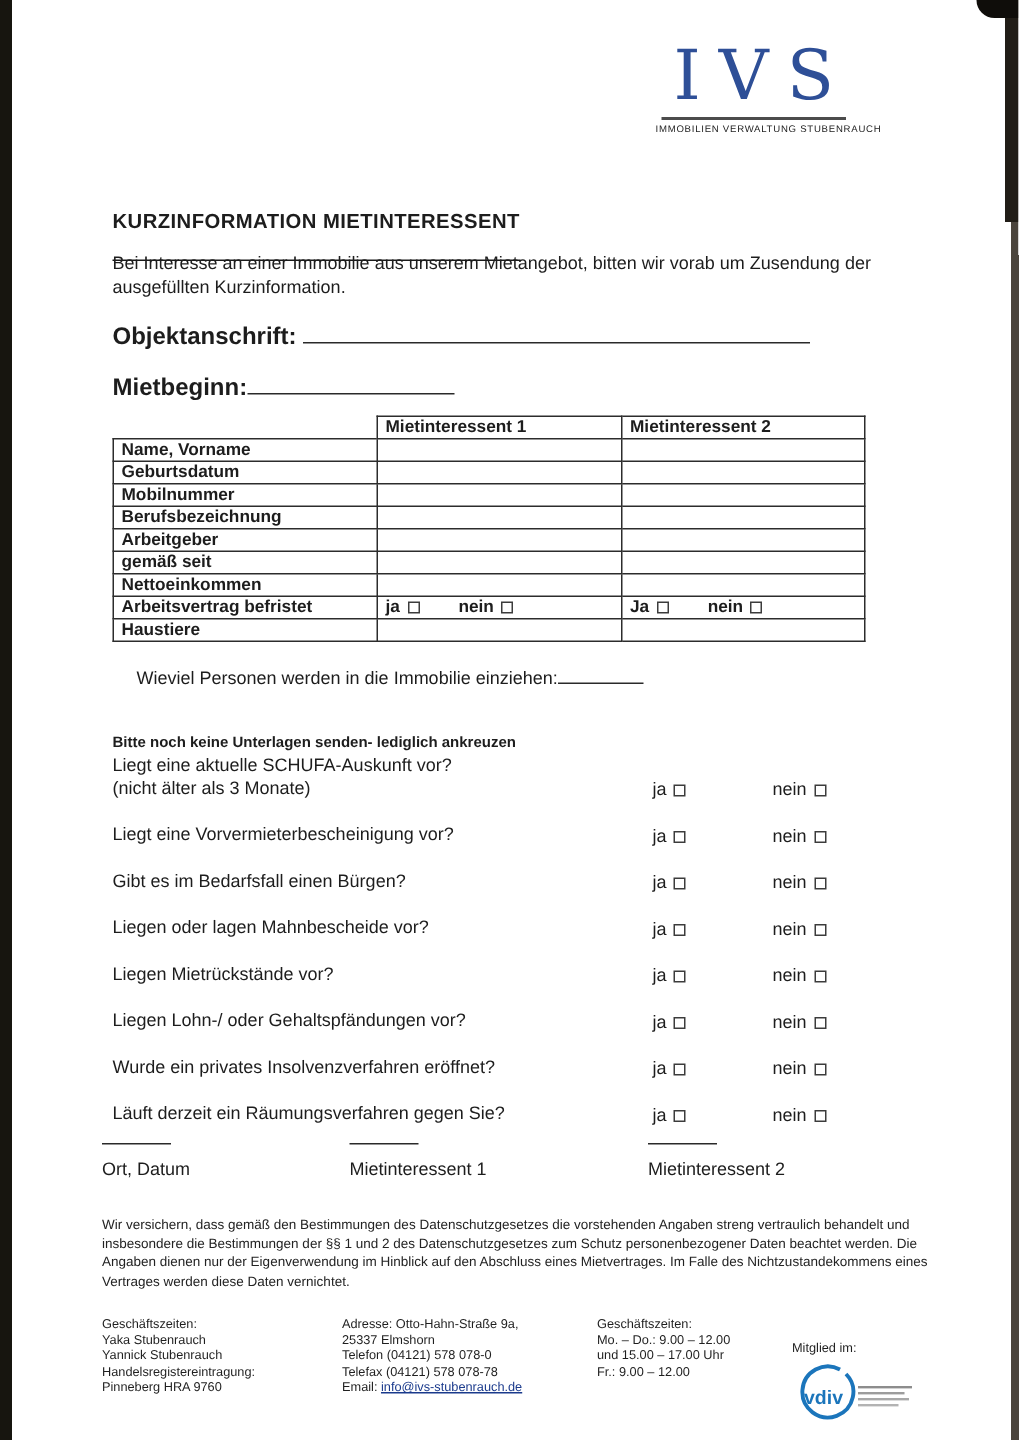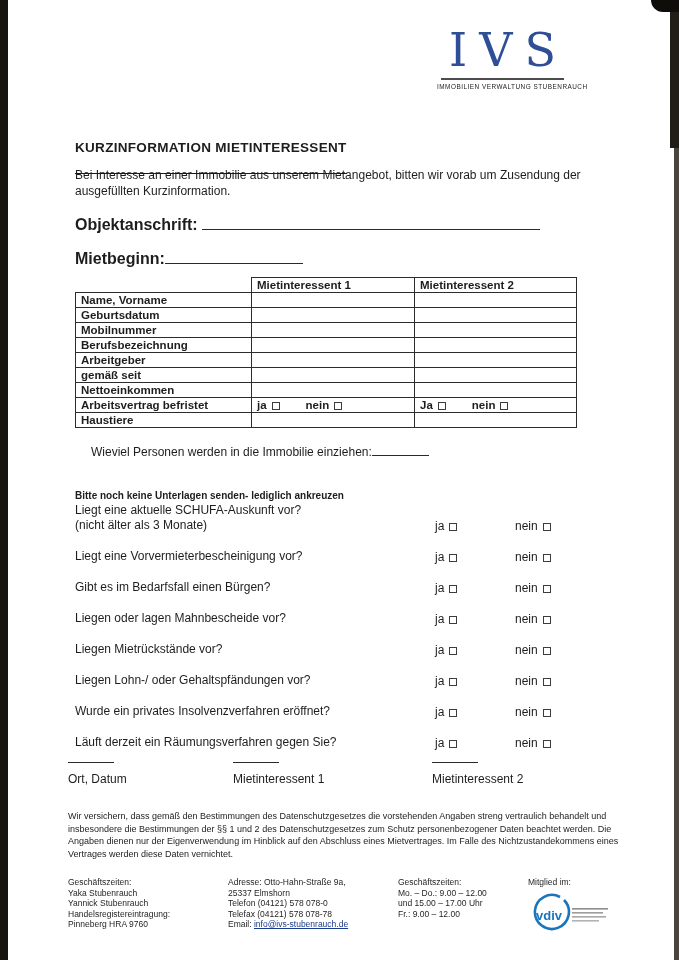--- a/index.html
+++ b/index.html
@@ -60,21 +60,21 @@
 
   .sig-line { top:762px; border-top:1px solid #2a2a2a; width:46px; height:0; }
   .sig-label { top:772px; font-size:12px; }
 
   .legal { left:68px; top:810px; width:554px; font-size:9px; line-height:12.5px; color:#232323; }
 
   .f-col { top:877px; font-size:8.5px; line-height:10.5px; color:#1f1f1f; }
   .f-col1 { left:68px; }
   .f-col2 { left:228px; }
   .f-col3 { left:398px; }
-  .f-col4 { left:528px; }
+  .f-col4 { left:528px;margin-top:16px; }
   .email { color:#1a3a8c; text-decoration:underline; cursor:pointer; }
   .vdiv-wrap { margin-top:4px; }
 </style>
 </head>
 <body>
 
 <div class="page">
 
   <div class="abs scan-left"></div>
   <div class="abs scan-right"></div>

